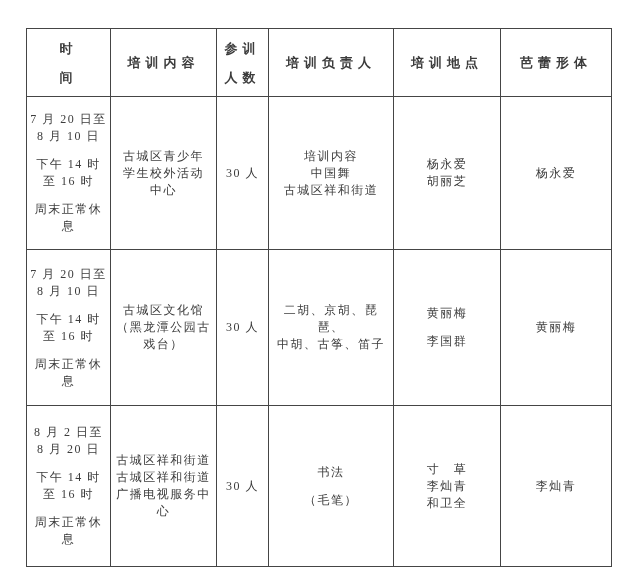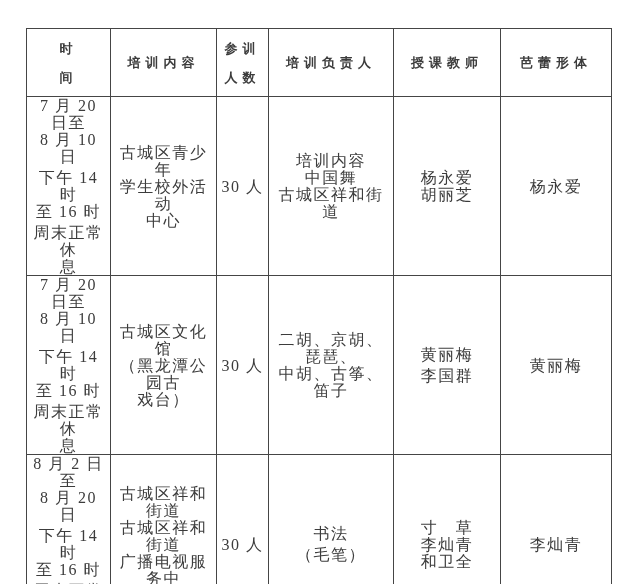--- a/index.html
+++ b/index.html
@@ -34,25 +34,25 @@
   .schedule tbody tr.r1 { height: 153px; }
   .schedule tbody tr.r2 { height: 156px; }
   .schedule tbody tr.r3 { height: 161px; }
   .schedule th {
     font-weight: bold;
     font-size: 13px;
     letter-spacing: 5px;
   }
   .schedule th .line { line-height: 29px; }
   .schedule td {
-    font-size: 16px;
+    font-size: 12px;
     letter-spacing: 1.5px;
   }
   .schedule td .line { line-height: 17px; }
-  .para + .para { margin-top: 4px; }
+  .para + .para { margin-top: 11px; }
 </style>
 </head>
 <body>
 
 <div class="page">
   <table class="schedule">
     <colgroup>
       <col style="width:84px">
       <col style="width:106px">
       <col style="width:52px">
@@ -70,21 +70,21 @@
             <div class="line">培训内容</div>
           </th>
         <th>
             <div class="line">参训</div>
             <div class="line">人数</div>
           </th>
         <th>
             <div class="line">培训负责人</div>
           </th>
         <th>
-            <div class="line">授课教师</div>
+            <div class="line">培训地点</div>
           </th>
         <th>
             <div class="line">芭蕾形体</div>
           </th>
       </tr>
     </thead>
     <tbody>
       <tr class="r1">
         <td>
             <div class="para">

